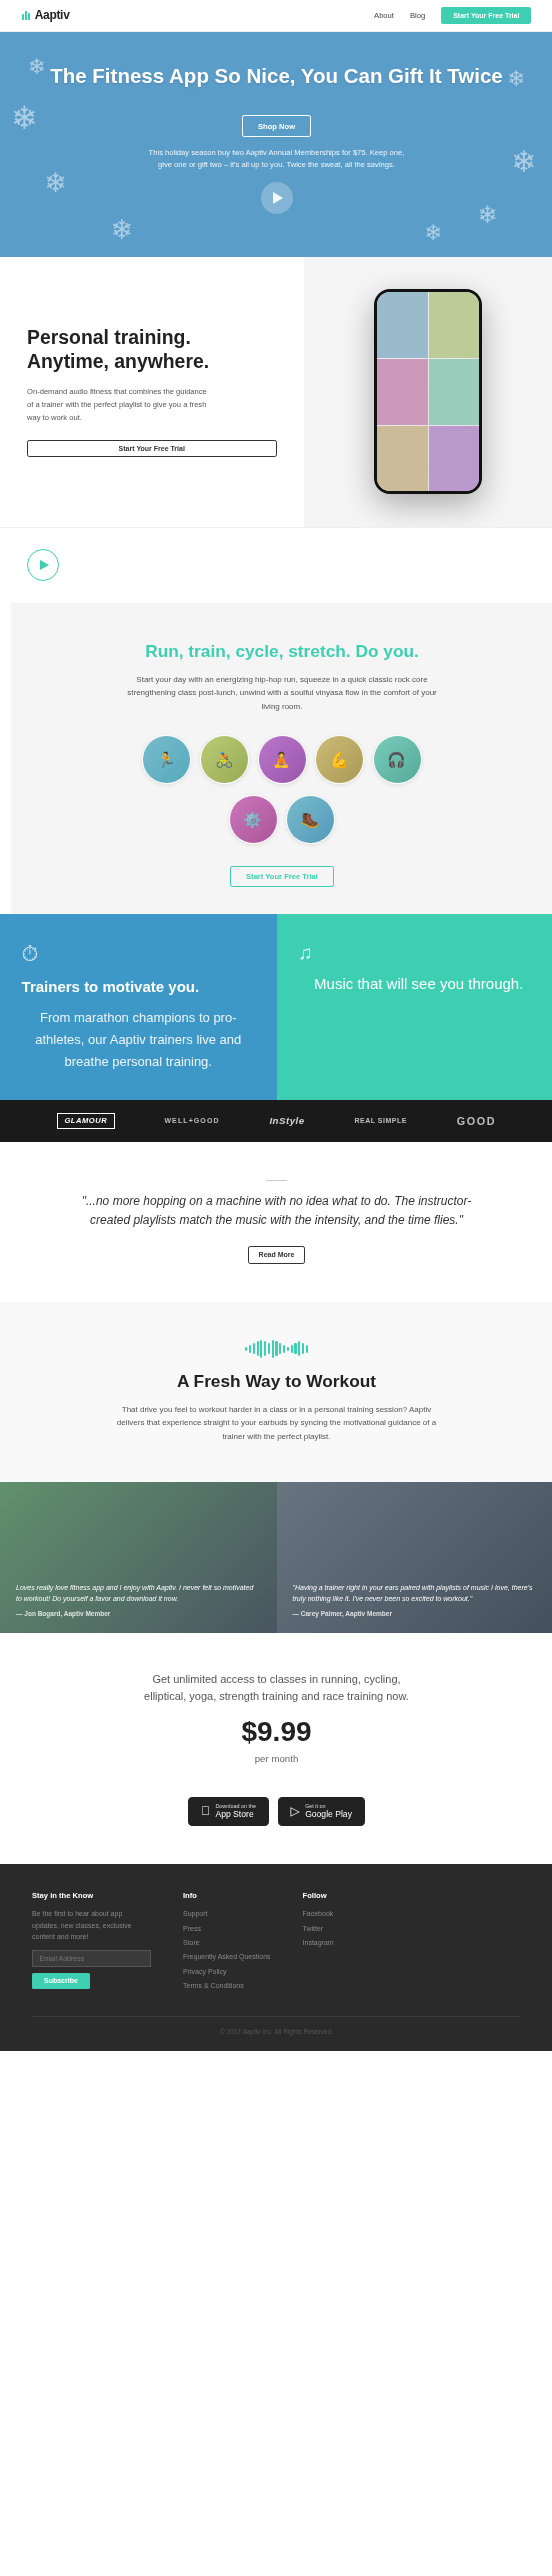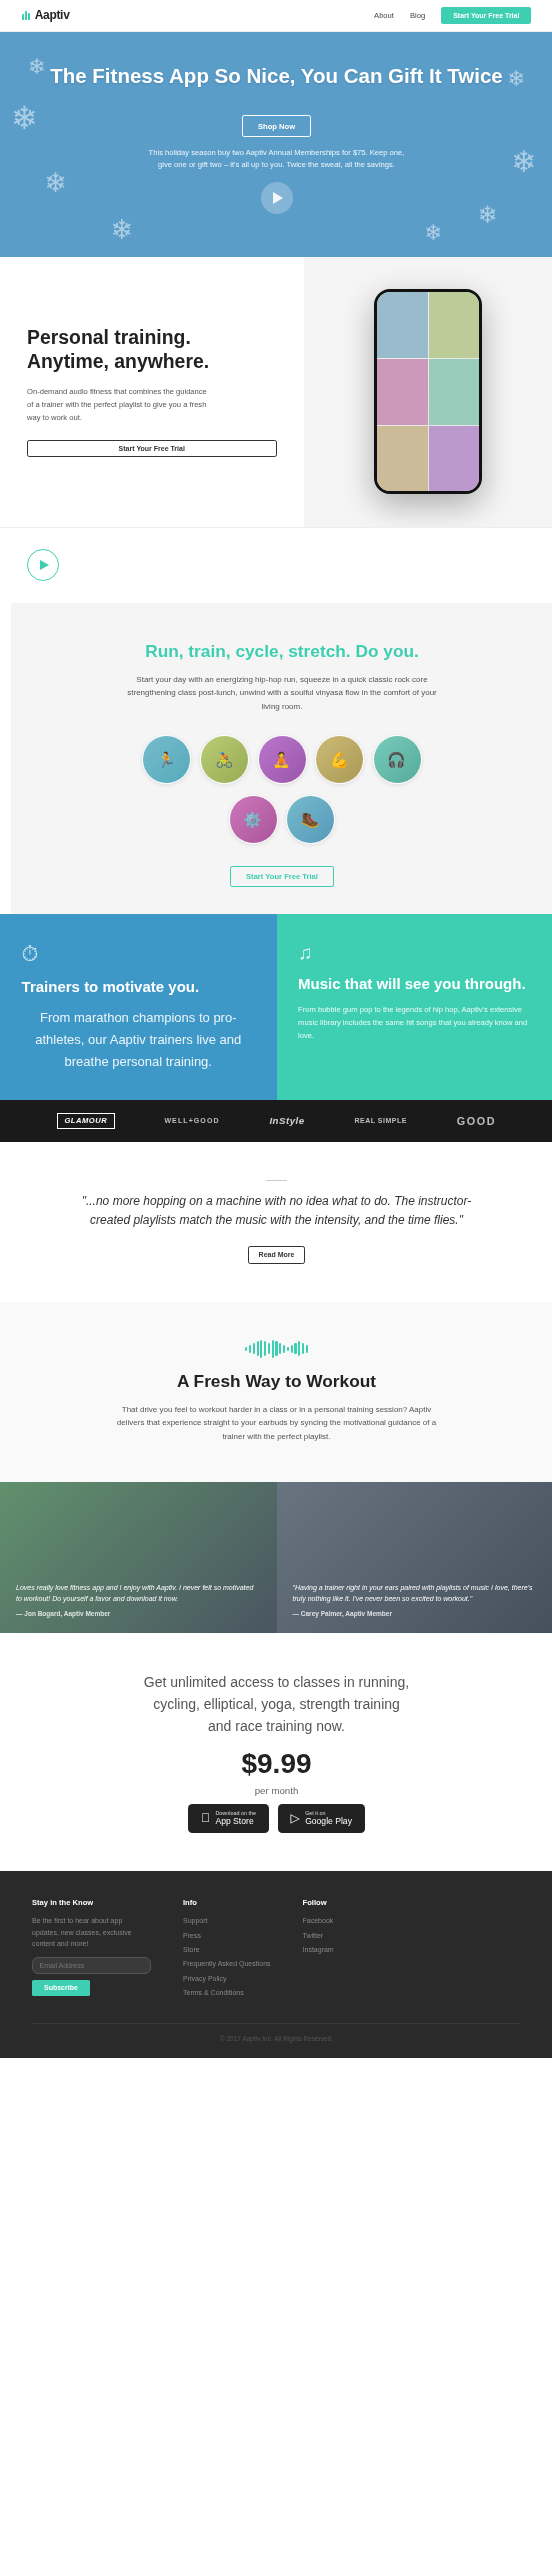--- a/index.html
+++ b/index.html
@@ -72,21 +72,21 @@
     .activity-circles-row2 { display: flex; justify-content: center; gap: 8.6px; flex-wrap: wrap; margin-bottom: 21.6px; }
     .run-cta { margin-top: 5.4px; }
 
     
     .trainers-music { display: flex; min-height: 162px; }
     .trainers-col { flex: 1; background: #3d98c8; padding: 27px 21.6px; color: #fff; }
     .trainers-col h2 { font-size: 15px; font-weight: 800; line-height: 1.2; margin-bottom: 10.8px; }
     .trainers-col p { font-size: 13px; line-height: 1.7; opacity: 0.9; text-align: center; }
     .trainers-icon { font-size: 21.6px; margin-bottom: 10.8px; color: rgba(255,255,255,0.8); }
     .music-col { flex: 1; background: #3ecfb2; padding: 27px 21.6px; color: #fff; }
-    .music-col h2 { font-size: 15px; font-weight: 700; line-height: 1.2; margin-bottom: 10.8px; }
+    .music-col h2 { font-size: 15px; font-weight: 400; line-height: 1.2; margin-bottom: 10.8px; margin-left: 16px; }
     .music-col p { font-size: 7.6px; line-height: 1.7; opacity: 0.9; }
     .music-icon { font-size: 19.4px; margin-bottom: 10.8px; color: rgba(255,255,255,0.8); }
 
     
     .press-section { background: #1a1a1a; padding: 13px 32px; display: flex; align-items: center; justify-content: space-around; }
     .press-logo { color: rgba(255,255,255,0.7); font-size: 8.6px; font-weight: 700; letter-spacing: 0.5px; }
     .press-logo.glamour { background: #1a1a1a; color: #fff; padding: 2.2px 6.5px; font-size: 7.6px; font-style: italic; font-weight: 900; border: 0.5px solid #fff; }
     .press-logo.instyle { color: rgba(255,255,255,0.8); font-style: italic; font-size: 9.7px; }
     .press-logo.shape { font-size: 10.8px; font-weight: 900; letter-spacing: 1.6px; }
     .press-logo.realsimple { font-size: 7px; }
@@ -111,39 +111,39 @@
     .testimonial-left p { color: #fff; font-size: 7px; line-height: 1.6; font-style: italic; }
     .testimonial-left cite { color: rgba(255,255,255,0.8); font-size: 6.5px; margin-top: 5.4px; display: block; font-style: normal; font-weight: 600; }
     .testimonial-right { flex: 1; background: #444; display: flex; align-items: flex-end; padding: 16px; position: relative; overflow: hidden; }
     .testimonial-right-bg { position: absolute; top: 0; left: 0; width: 100%; height: 100%; background: linear-gradient(135deg, #789, #456); opacity: 0.7; }
     .testimonial-right-content { position: relative; z-index: 2; }
     .testimonial-right p { color: #fff; font-size: 7px; line-height: 1.6; font-style: italic; }
     .testimonial-right cite { color: rgba(255,255,255,0.8); font-size: 6.5px; margin-top: 5.4px; display: block; font-style: normal; font-weight: 600; }
 
     
     .pricing-section { padding: 38px 21.6px; text-align: center; background: #fff; }
-    .pricing-section .sub-text { font-size: 14px; color: #555; line-height: 1.6; max-width: 270px; margin: 0 auto 10.8px; }
+    .pricing-section .sub-text { font-size: 11px; color: #555; line-height: 1.6; max-width: 270px; margin: 0 auto 10.8px; }
     .price-display { font-size: 28px; font-weight: 800; color: #222; margin: 8.6px 0 4.3px; }
-    .price-period { font-size: 9.7px; color: #666; margin-bottom: 8px; }
+    .price-period { font-size: 9.7px; color: #666; margin-bottom: 33px; }
     .store-buttons { display: flex; justify-content: center; gap: 8.6px; }
     .store-btn { display: flex; align-items: center; gap: 5.4px; background: #222; color: #fff; padding: 6.5px 13px; border-radius: 4.3px; cursor: pointer; border: none; }
     .store-btn-icon { font-size: 12px; }
     .store-btn-text { text-align: left; }
     .store-btn-text .store-label { font-size: 5.4px; opacity: 0.8; display: block; }
     .store-btn-text .store-name { font-size: 8.6px; font-weight: 400; display: block; }
 
     
     .footer { background: #2a2a2a; padding: 27px 32px 16px; }
     .footer-cols { display: flex; gap: 32px; margin-bottom: 21.6px; }
     .footer-col h4 { color: #fff; font-size: 7.6px; font-weight: 700; margin-bottom: 8.6px; }
     .footer-col p { color: #888; font-size: 7px; line-height: 1.6; max-width: 119px; margin-bottom: 7.6px; }
     .footer-col ul { list-style: none; }
     .footer-col ul li { margin-bottom: 4.3px; }
     .footer-col ul li a { color: #888; text-decoration: none; font-size: 7px; }
-    .footer-email { width: 100%; padding: 4.3px 6.5px; background: #3a3a3a; border: 0.5px solid #555; border-radius: 6px; color: #ccc; font-size: 7px; margin-bottom: 5.4px; }
+    .footer-email { width: 100%; padding: 4.3px 6.5px; background: #3a3a3a; border: 0.5px solid #555; border-radius: 0; color: #ccc; font-size: 7px; margin-bottom: 5.4px; }
     .footer-subscribe { background: #3ecfb2; color: #fff; border: none; padding: 4.9px 12px; border-radius: 1.6px; font-size: 7px; font-weight: 600; cursor: pointer; }
     .footer-bottom { border-top: 0.5px solid #3a3a3a; padding-top: 10.8px; text-align: center; color: #555; font-size: 6.5px; }
   </style>
 </head>
 <body>
 
 <nav>
   <div class="nav">
     <div class="nav-logo">
       <div class="nav-logo-bars">
@@ -245,21 +245,20 @@
 
 <section class="trainers-music">
   <div class="trainers-col">
     <div class="trainers-icon">⏱</div>
     <h2>Trainers to motivate you.</h2>
     <p>From marathon champions to pro-athletes, our Aaptiv trainers live and breathe personal training.</p>
   </div>
   <div class="music-col">
     <div class="music-icon">♫</div>
     <h2>Music that will see you through.</h2>
-    <p>From bubble gum pop to the legends of hip hop, Aaptiv's extensive music library includes the same hit songs that you already know and love.</p>
   </div>
 </section>
 
 <section class="press-section">
   <span class="press-logo glamour">GLAMOUR</span>
   <span class="press-logo" style="color:rgba(255,255,255,0.7);font-size:7px;letter-spacing:1.1px;">WELL+GOOD</span>
   <span class="press-logo instyle">InStyle</span>
   <span class="press-logo realsimple">REAL SIMPLE</span>
   <span class="press-logo shape">GOOD</span>
 </section>

